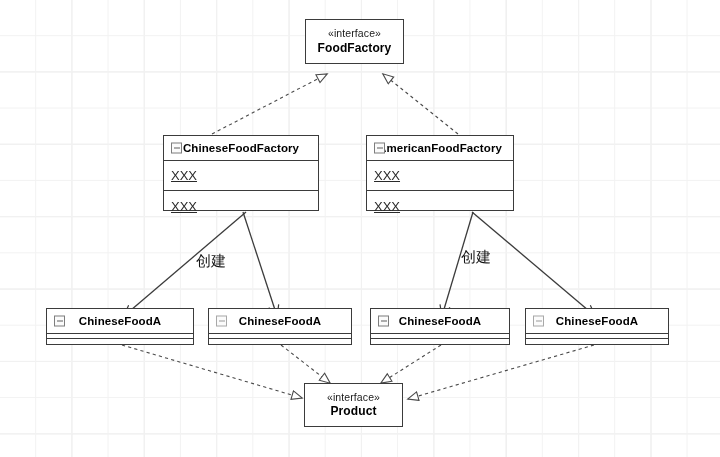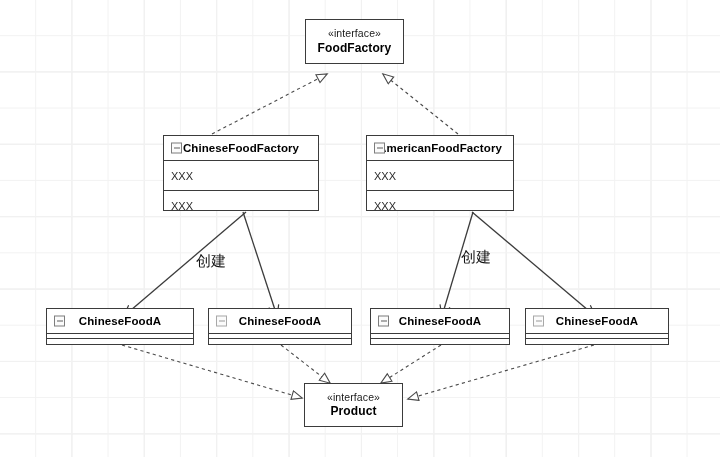--- a/index.html
+++ b/index.html
@@ -99,24 +99,25 @@
     border-color: #a8a8a8;
   }
   .cls-icon.light i {
     background: #9a9a9a;
   }
   .cls-row {
     height: 30px;
     display: flex;
     align-items: center;
     padding-left: 7px;
-    font-size: 11px;
+    font-size: 13px;
     color: #2a2a2a;
     border-bottom: 1.4px solid #3b3b3b;
     box-sizing: border-box;
+    text-decoration: underline;
   }
   .cls-row.last {
     border-bottom: none;
   }
   .cls-thin {
     height: 5px;
     border-bottom: 1.4px solid #3b3b3b;
     box-sizing: border-box;
   }
   .cls-thin.last {

